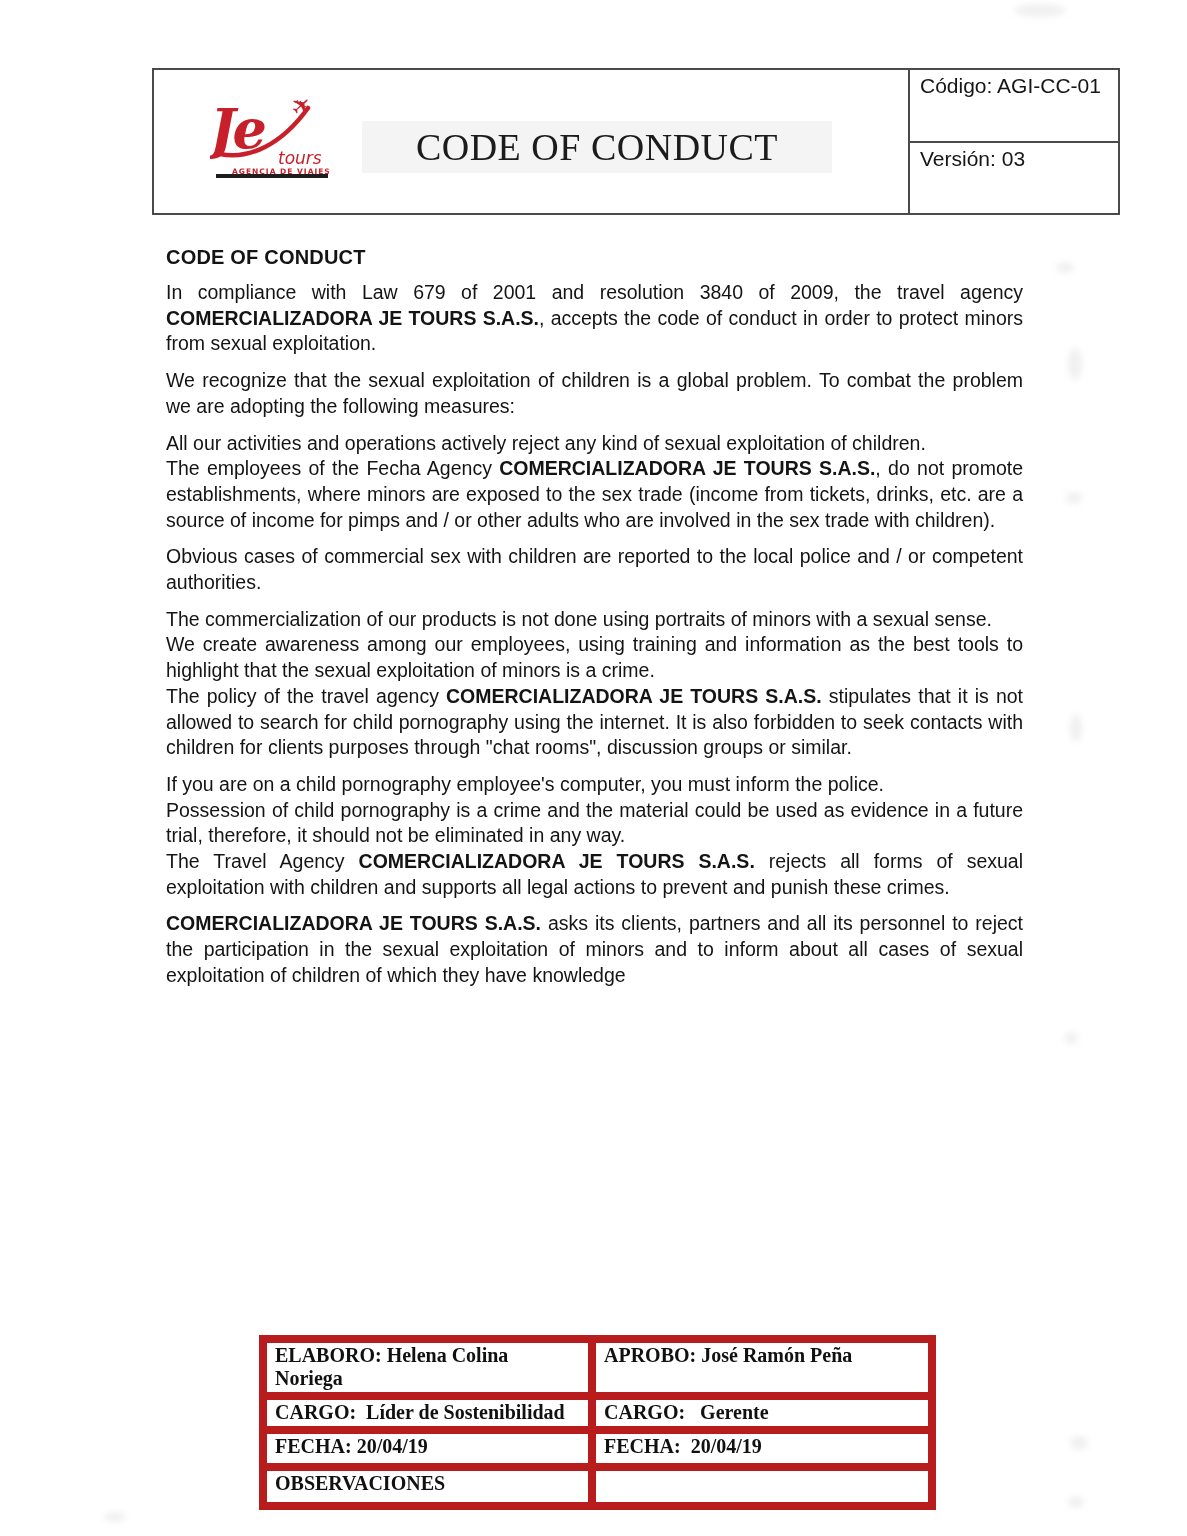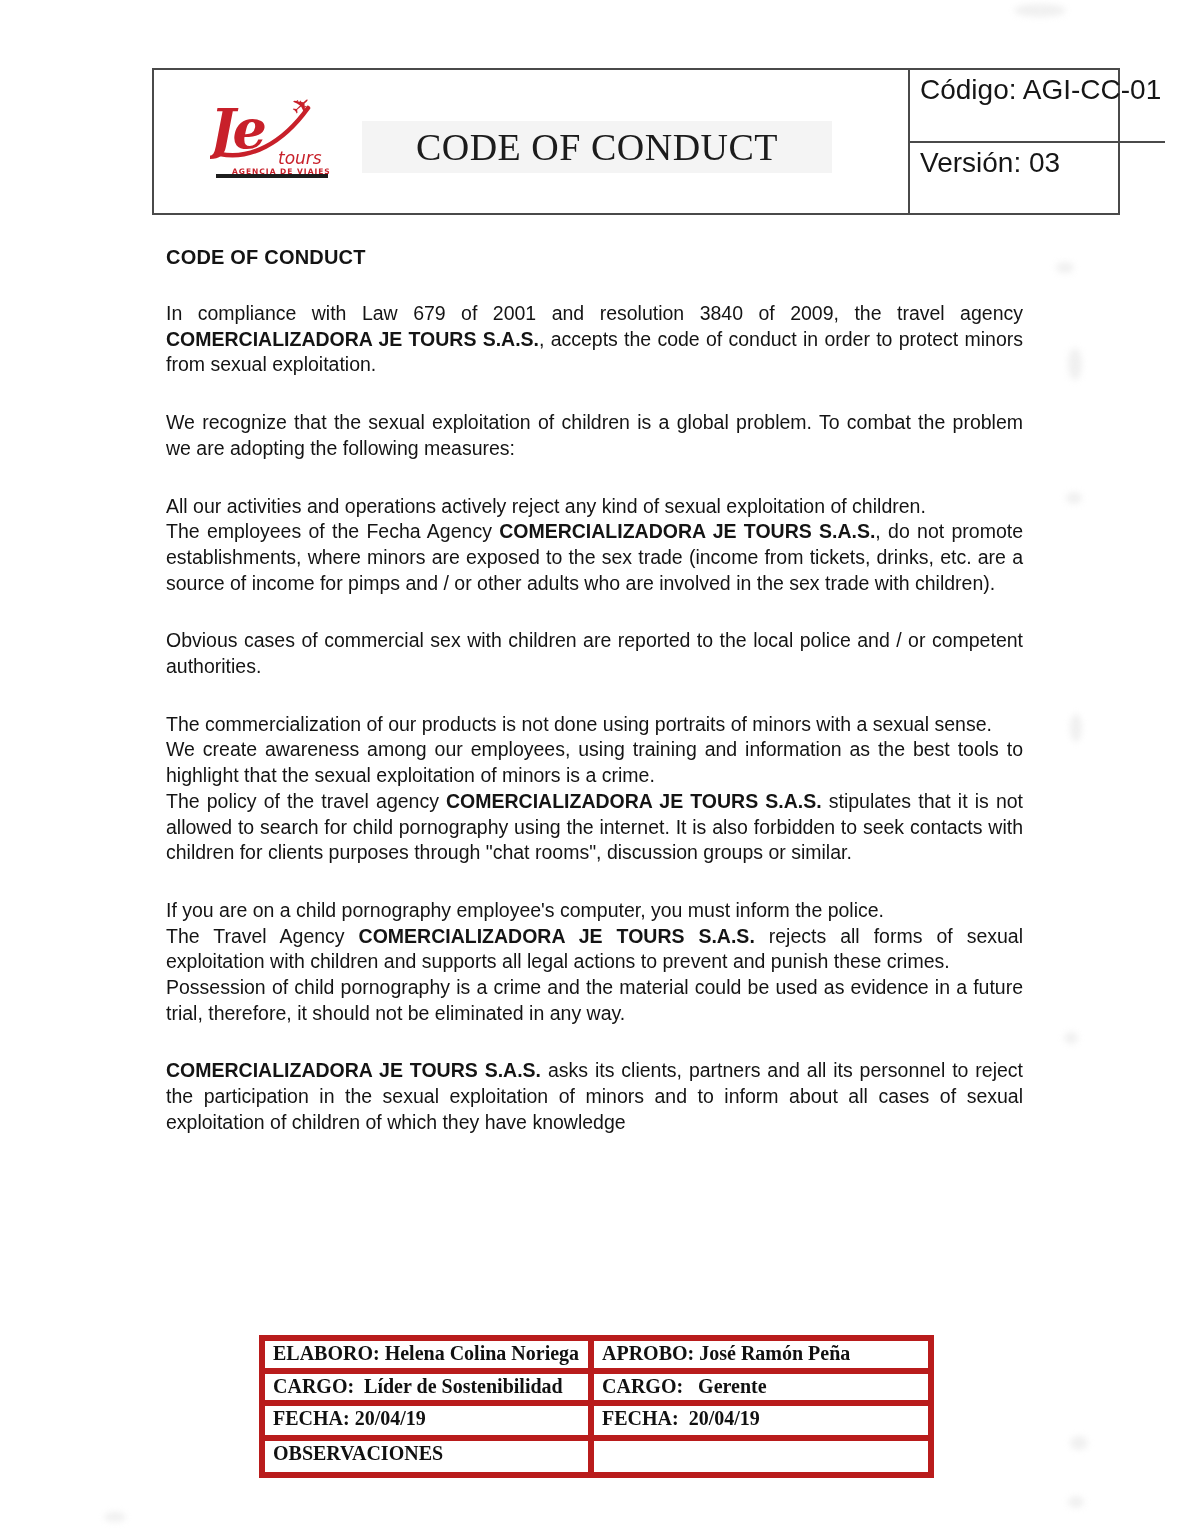--- a/index.html
+++ b/index.html
@@ -38,44 +38,44 @@
   }
 
   .header-meta {
     flex: 1;
     border-left: 2px solid #4a4a4a;
     display: flex; flex-direction: column;
   }
   .meta-cell {
     flex: 1;
     border-top: 2px solid #4a4a4a;
-    font-size: 28px; color: #161616;
+    font-size: 21px; color: #161616;
     padding: 4px 4px 0 10px;
     box-sizing: border-box;
     white-space: nowrap;
   }
   .meta-cell:first-child { border-top: none; }
 
   
   .body-content { position: absolute; left: 166px; top: 246px; width: 857px; }
   .body-heading { font-weight: bold; font-size: 20px; letter-spacing: 0.2px; margin: 0 0 0 0; }
   .para { font-size: 19.5px; line-height: 25.7px; text-align: justify; }
-  .para.gap { margin-top: 32px; }
+  .para.gap { margin-top: 11px; }
   .b { font-weight: bold; }
 
   
   .approval {
     position: absolute; left: 259px; top: 1335px;
     width: 669px;
     border-collapse: collapse; table-layout: fixed;
     font-family: "Liberation Serif", serif;
     font-weight: bold; font-size: 20px; color: #111111;
   }
   .approval td {
-    border: 6px solid #b91c1c;
+    border: 8px solid #b91c1c;
     padding: 1px 8px 2px 8px;
     vertical-align: top;
     white-space: pre-wrap;
     overflow: hidden;
   }
   .approval tr:nth-child(1) td { height: 24px; }
   .approval tr:nth-child(2) td { height: 22px; }
   .approval tr:nth-child(3) td { height: 26px; }
   .approval tr:nth-child(4) td { height: 28px; }
 
@@ -121,22 +121,22 @@
 
   <div class="para gap"><span>In compliance with Law 679 of 2001 and resolution 3840 of 2009, the travel agency </span><span class="b">COMERCIALIZADORA JE TOURS S.A.S.</span><span>, accepts the code of conduct in order to protect minors from sexual exploitation.</span></div>
       <div class="para gap"><span>We recognize that the sexual exploitation of children is a global problem. To combat the problem we are adopting the following measures:</span></div>
       <div class="para gap"><span>All our activities and operations actively reject any kind of sexual exploitation of children.</span></div>
       <div class="para"><span>The employees of the Fecha Agency </span><span class="b">COMERCIALIZADORA JE TOURS S.A.S.</span><span>, do not promote establishments, where minors are exposed to the sex trade (income from tickets, drinks, etc. are a source of income for pimps and / or other adults who are involved in the sex trade with children).</span></div>
       <div class="para gap"><span>Obvious cases of commercial sex with children are reported to the local police and / or competent authorities.</span></div>
       <div class="para gap"><span>The commercialization of our products is not done using portraits of minors with a sexual sense.</span></div>
       <div class="para"><span>We create awareness among our employees, using training and information as the best tools to highlight that the sexual exploitation of minors is a crime.</span></div>
       <div class="para"><span>The policy of the travel agency </span><span class="b">COMERCIALIZADORA JE TOURS S.A.S.</span><span> stipulates that it is not allowed to search for child pornography using the internet. It is also forbidden to seek contacts with children for clients purposes through "chat rooms", discussion groups or similar.</span></div>
       <div class="para gap"><span>If you are on a child pornography employee's computer, you must inform the police.</span></div>
+      <div class="para"><span>Possession of child pornography is a crime and the material could be used as evidence in a future trial, therefore, it should not be eliminated in any way.</span></div>
       <div class="para"><span>The Travel Agency </span><span class="b">COMERCIALIZADORA JE TOURS S.A.S.</span><span> rejects all forms of sexual exploitation with children and supports all legal actions to prevent and punish these crimes.</span></div>
-      <div class="para"><span>Possession of child pornography is a crime and the material could be used as evidence in a future trial, therefore, it should not be eliminated in any way.</span></div>
       <div class="para gap"><span class="b">COMERCIALIZADORA JE TOURS S.A.S.</span><span> asks its clients, partners and all its personnel to reject the participation in the sexual exploitation of minors and to inform about all cases of sexual exploitation of children of which they have knowledge</span></div>
     </div>
 </div>
 
 <table class="approval">
   <colgroup>
     <col style="width:329px">
     <col style="width:340px">
   </colgroup>
   <tbody>

